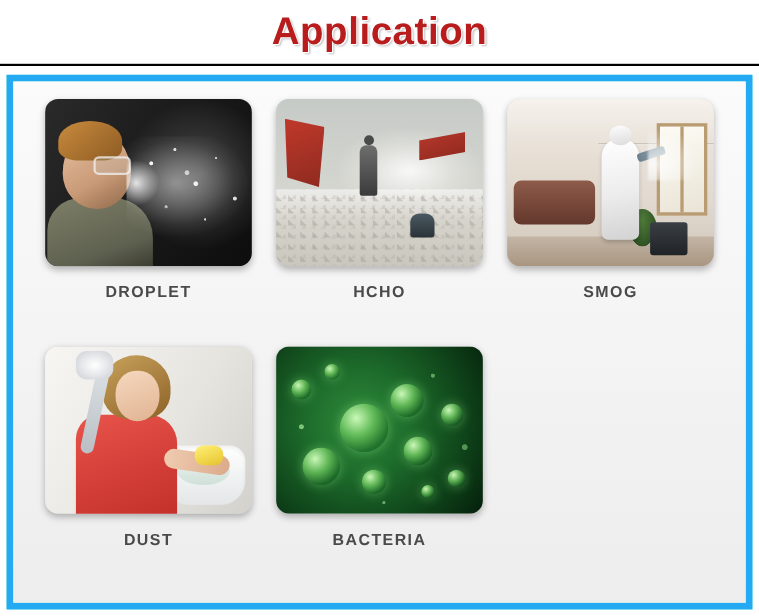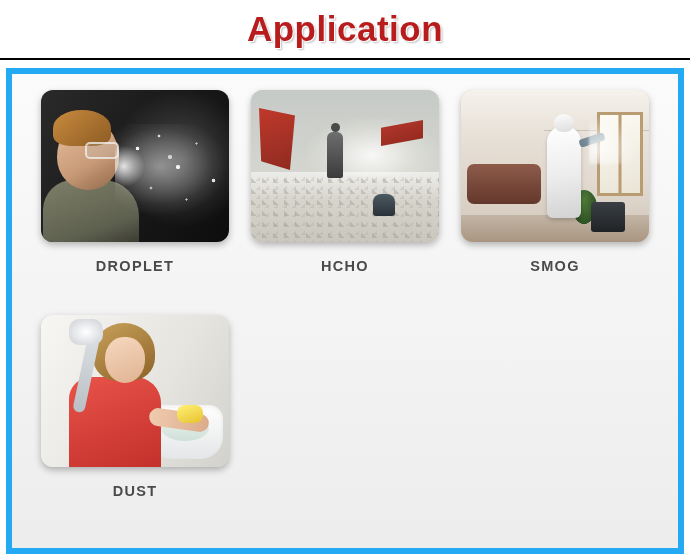--- a/index.html
+++ b/index.html
@@ -501,18 +501,36 @@
               <div class="od-face"></div>
               <div class="od-arm"></div>
               <div class="od-brush-h"></div>
               <div class="od-brush-head"></div>
               <div class="od-glove"></div>
             </div>
           </div>
           <div class="caption">DUST</div>
         </div>
 
+        <div class="cell">
+          <div class="thumb">
+            <div class="art-bact">
+              <div class="bact bg1"></div>
+              <div class="bact bg2"></div>
+              <div class="bact bg3"></div>
+              <div class="bact bg4"></div>
+              <div class="bact bg5"></div>
+              <div class="bact bg6"></div>
+              <div class="bact bg7"></div>
+              <div class="bact bg8"></div>
+              <div class="bact bg9"></div>
+              <div class="bact bg10"></div>
+              <div class="bact-dots"></div>
+            </div>
+          </div>
+          <div class="caption">BACTERIA</div>
+        </div>
 
       </div>
     </div>
   </div>
 
 </div>
 
 </body></html>

